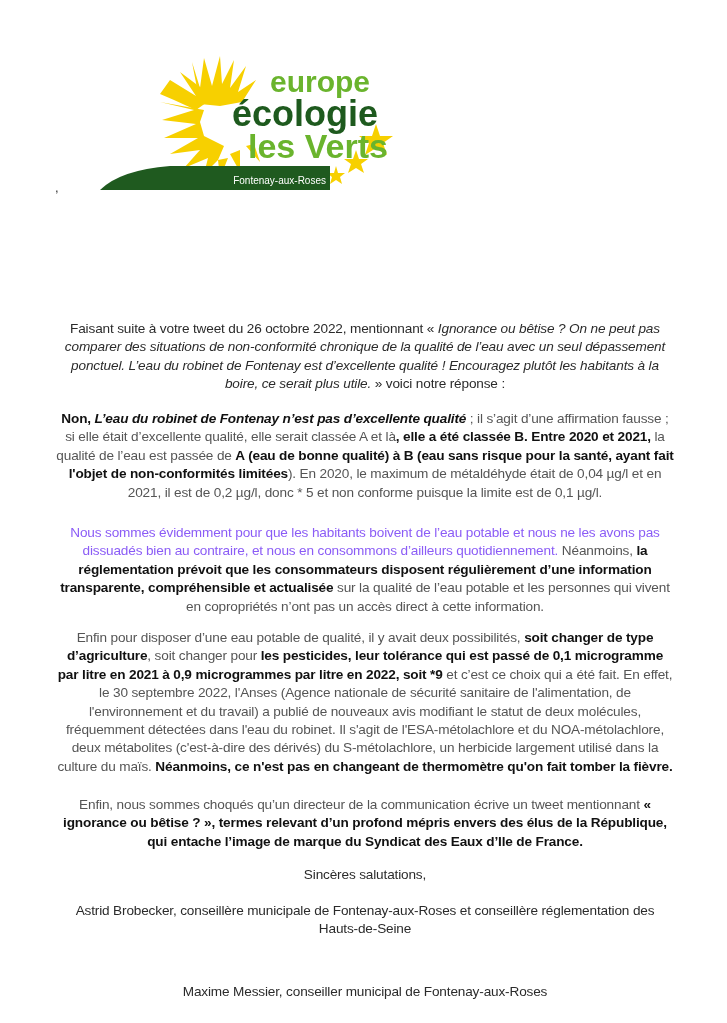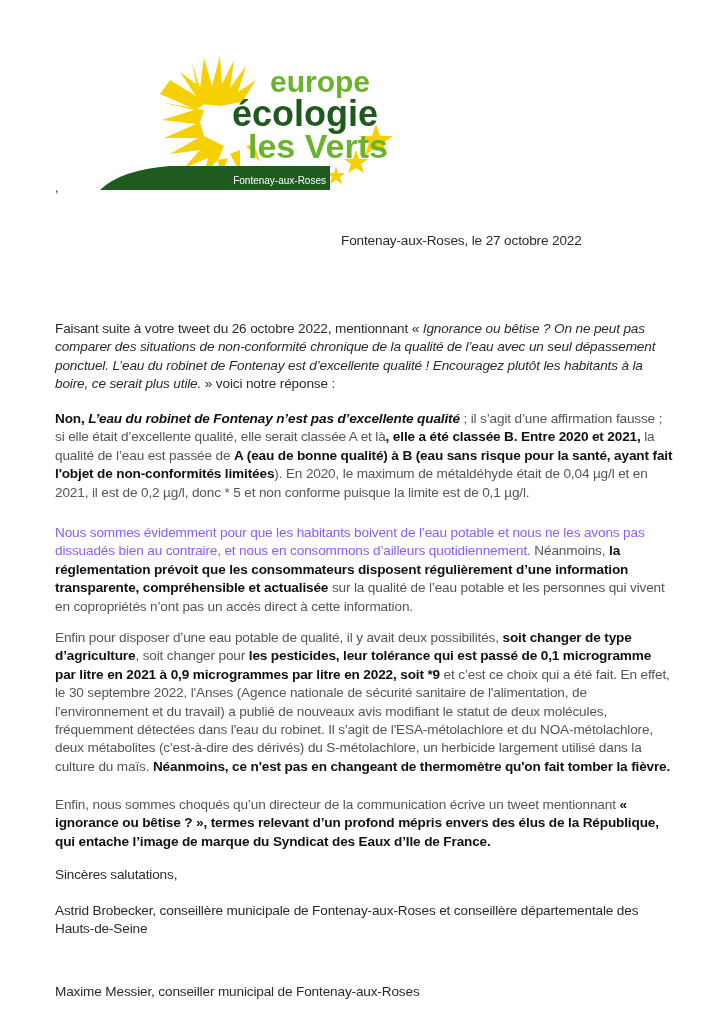--- a/index.html
+++ b/index.html
@@ -11,21 +11,21 @@
       width: 727px;
       height: 1023px;
       position: relative;
       overflow: hidden;
       font-family: "Liberation Sans", "DejaVu Sans", sans-serif;
       color: #1a1a1a;
     }
     .page {
       position: absolute;
       left: 0; top: 0;
-      width: 654px; height: 1023px;
+      width: 654px; height: 1023px; text-align: center;
     }
     
     .logo {
       position: absolute;
       left: 100px;
       top: 50px;
       width: 300px;
       height: 145px;
     }
     .logo svg { display: block; }
@@ -87,31 +87,30 @@
       <text x="132" y="76" font-family="Liberation Sans, DejaVu Sans, sans-serif" font-size="36" font-weight="bold" fill="#1e5a1e">écologie</text>
       <text x="148" y="108" font-family="Liberation Sans, DejaVu Sans, sans-serif" font-size="34" font-weight="bold" fill="#6ab42d">les Verts</text>
 
       <path d="M0 140 Q20 120 70 116 L230 116 L230 140 Z" fill="#1f5a1f"></path>
       <text x="226" y="134" text-anchor="end" font-family="Liberation Sans, DejaVu Sans, sans-serif" font-size="10" fill="#ffffff">Fontenay-aux-Roses</text>
     </svg>
   </div>
 
   <div class="stray-comma">,</div>
 
-  <div class="date-line">Fontenay-aux-Roses, le 27 octobre 2022</div>
 
 
   <div class="text" style="top:320px;"><span>Faisant suite à votre tweet du 26 octobre 2022, mentionnant « </span><i>Ignorance ou bêtise ? On ne peut pas comparer des situations de non-conformité chronique de la qualité de l’eau avec un seul dépassement ponctuel. L’eau du robinet de Fontenay est d’excellente qualité ! Encouragez plutôt les habitants à la boire, ce serait plus utile.</i><span> » voici notre réponse :</span></div>
 
   <div class="text" style="top:410px;"><b>Non, </b><b><i>L’eau du robinet de Fontenay n’est pas d’excellente qualité</i></b><span class="gray"> ; il s’agit d’une affirmation fausse ; si elle était d’excellente qualité, elle serait classée A et là</span><b>, elle a été classée B. Entre 2020 et 2021,</b><span class="gray"> la qualité de l’eau est passée de </span><b>A (eau de bonne qualité) à B (eau sans risque pour la santé, ayant fait l'objet de non-conformités limitées</b><span class="gray">). En 2020, le maximum de métaldéhyde était de 0,04 µg/l et en 2021, il est de 0,2 µg/l, donc * 5 et non conforme puisque la limite est de 0,1 µg/l.</span></div>
 
   <div class="text" style="top:524px;"><span class="blk">Nous sommes évidemment pour que les habitants boivent de l’eau potable et nous ne les avons pas dissuadés bien au contraire, et nous en consommons d’ailleurs quotidiennement. </span><span class="gray">Néanmoins, </span><b>la réglementation prévoit que les consommateurs disposent régulièrement d’une information transparente, compréhensible et actualisée</b><span class="gray"> sur la qualité de l’eau potable et les personnes qui vivent en copropriétés n’ont pas un accès direct à cette information.</span></div>
 
   <div class="text" style="top:629px;"><span class="gray">Enfin pour disposer d’une eau potable de qualité, il y avait deux possibilités, </span><b>soit changer de type d’agriculture</b><span class="gray">, soit changer pour </span><b>les pesticides, leur tolérance qui est passé de 0,1 microgramme par litre en 2021 à 0,9 microgrammes par litre en 2022, soit *9</b><span class="gray"> et c’est ce choix qui a été fait. En effet, le 30 septembre 2022, l'Anses (Agence nationale de sécurité sanitaire de l'alimentation, de l'environnement et du travail) a publié de nouveaux avis modifiant le statut de deux molécules, fréquemment détectées dans l'eau du robinet. Il s'agit de l'ESA-métolachlore et du NOA-métolachlore, deux métabolites (c'est-à-dire des dérivés) du S-métolachlore, un herbicide largement utilisé dans la culture du maïs. </span><b>Néanmoins, ce n'est pas en changeant de thermomètre qu'on fait tomber la fièvre.</b></div>
 
   <div class="text" style="top:796px;"><span class="gray">Enfin, nous sommes choqués qu’un directeur de la communication écrive un tweet mentionnant </span><b>« ignorance ou bêtise ? », termes relevant d’un profond mépris envers des élus de la République, qui entache l’image de marque du Syndicat des Eaux d’Ile de France.</b></div>
 
   <div class="text" style="top:866px;">Sincères salutations,</div>
 
-  <div class="text" style="top:902px;">Astrid Brobecker, conseillère municipale de Fontenay-aux-Roses et conseillère départementale des Hauts-de-Seine</div>
+  <div class="text" style="top:902px;">Astrid Brobecker, conseillère municipale de Fontenay-aux-Roses et conseillère réglementation des Hauts-de-Seine</div>
   <div class="text" style="top:939px;margin-top:44px;">Maxime Messier, conseiller municipal de Fontenay-aux-Roses</div>
 
 </div>
 
 </body></html>

